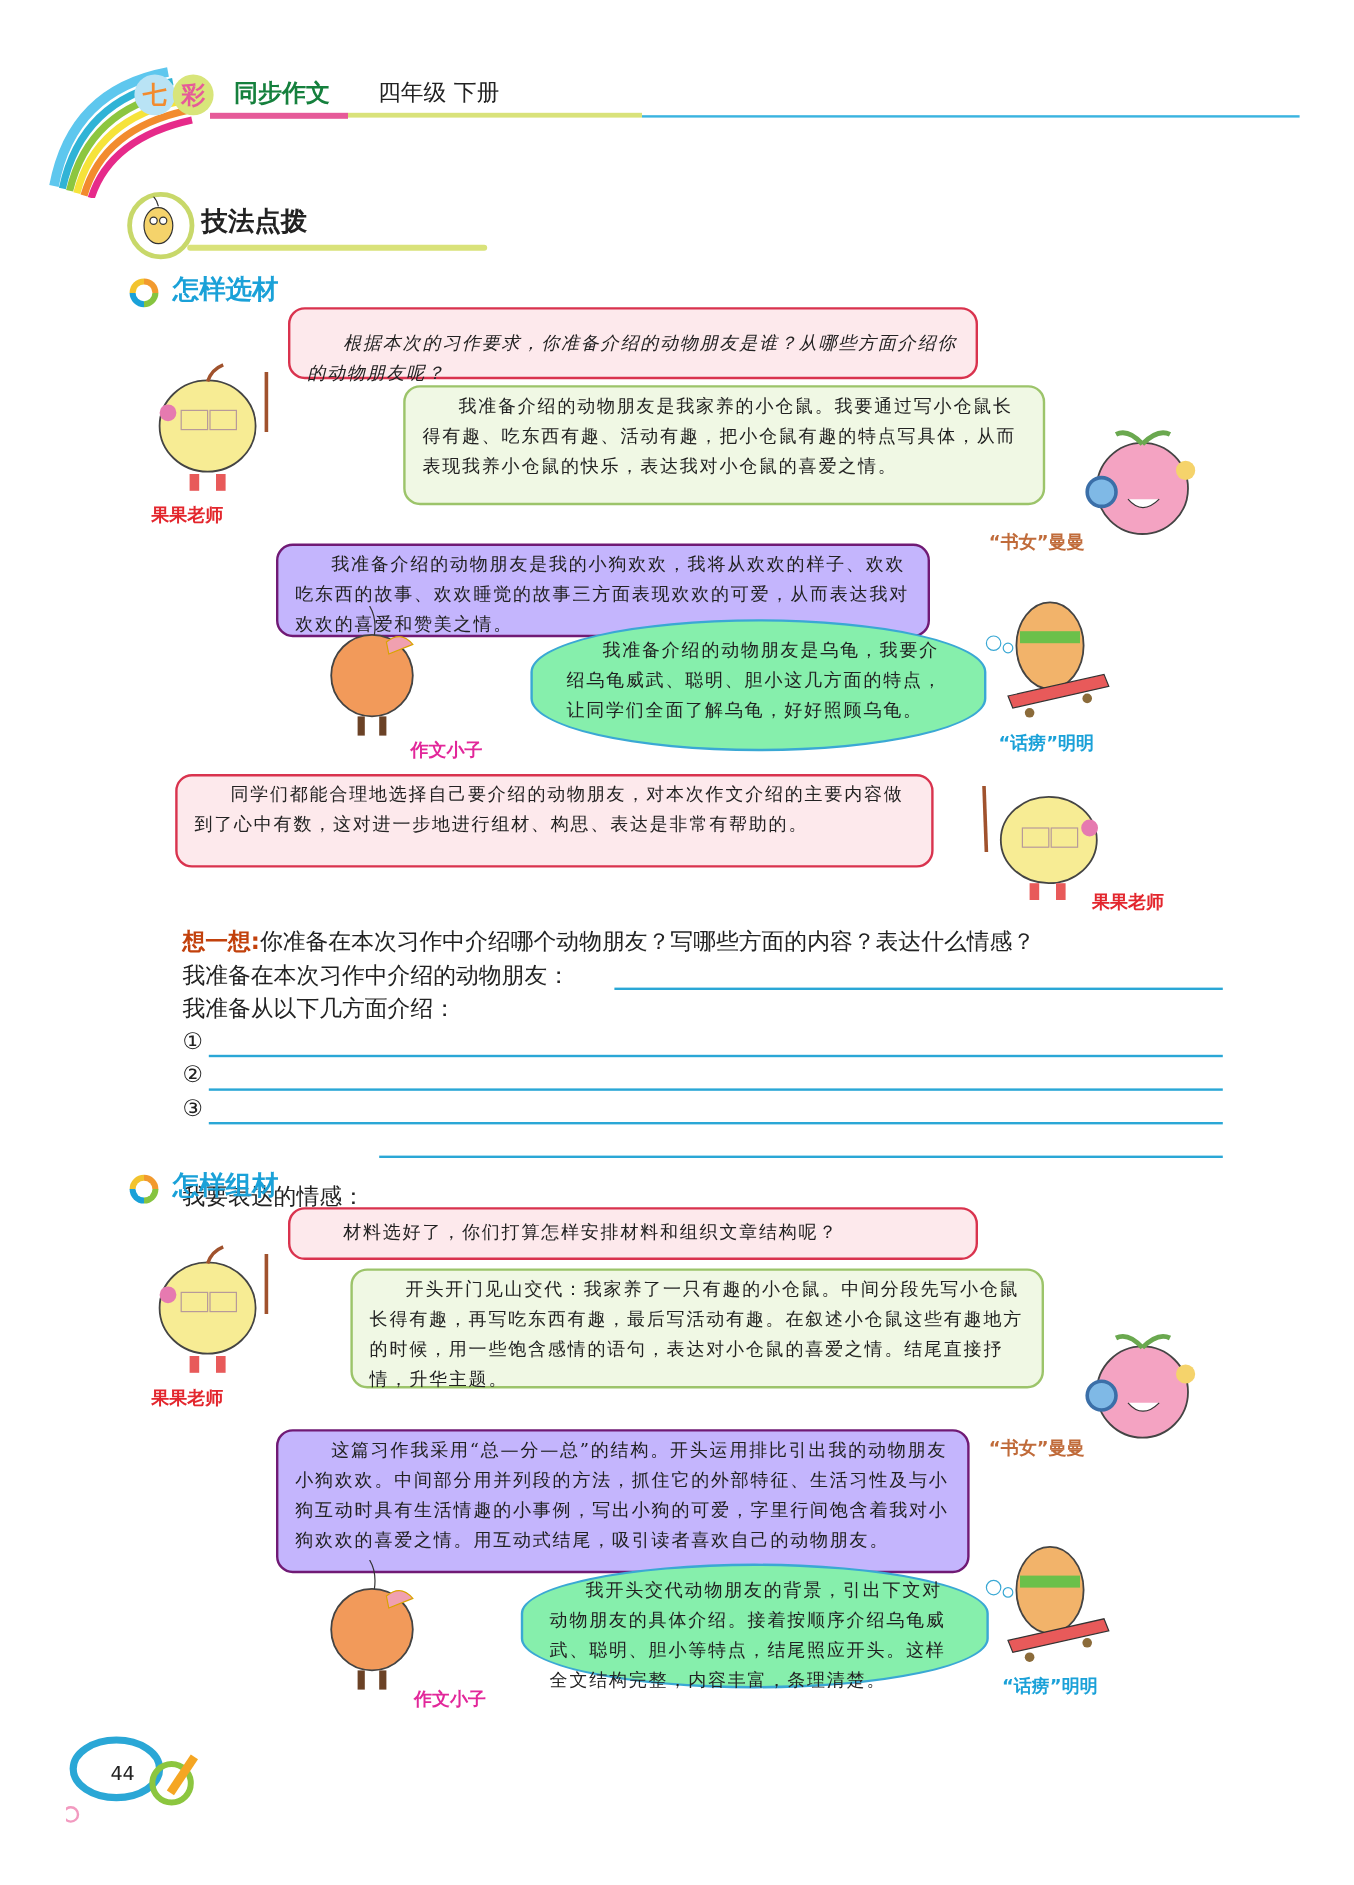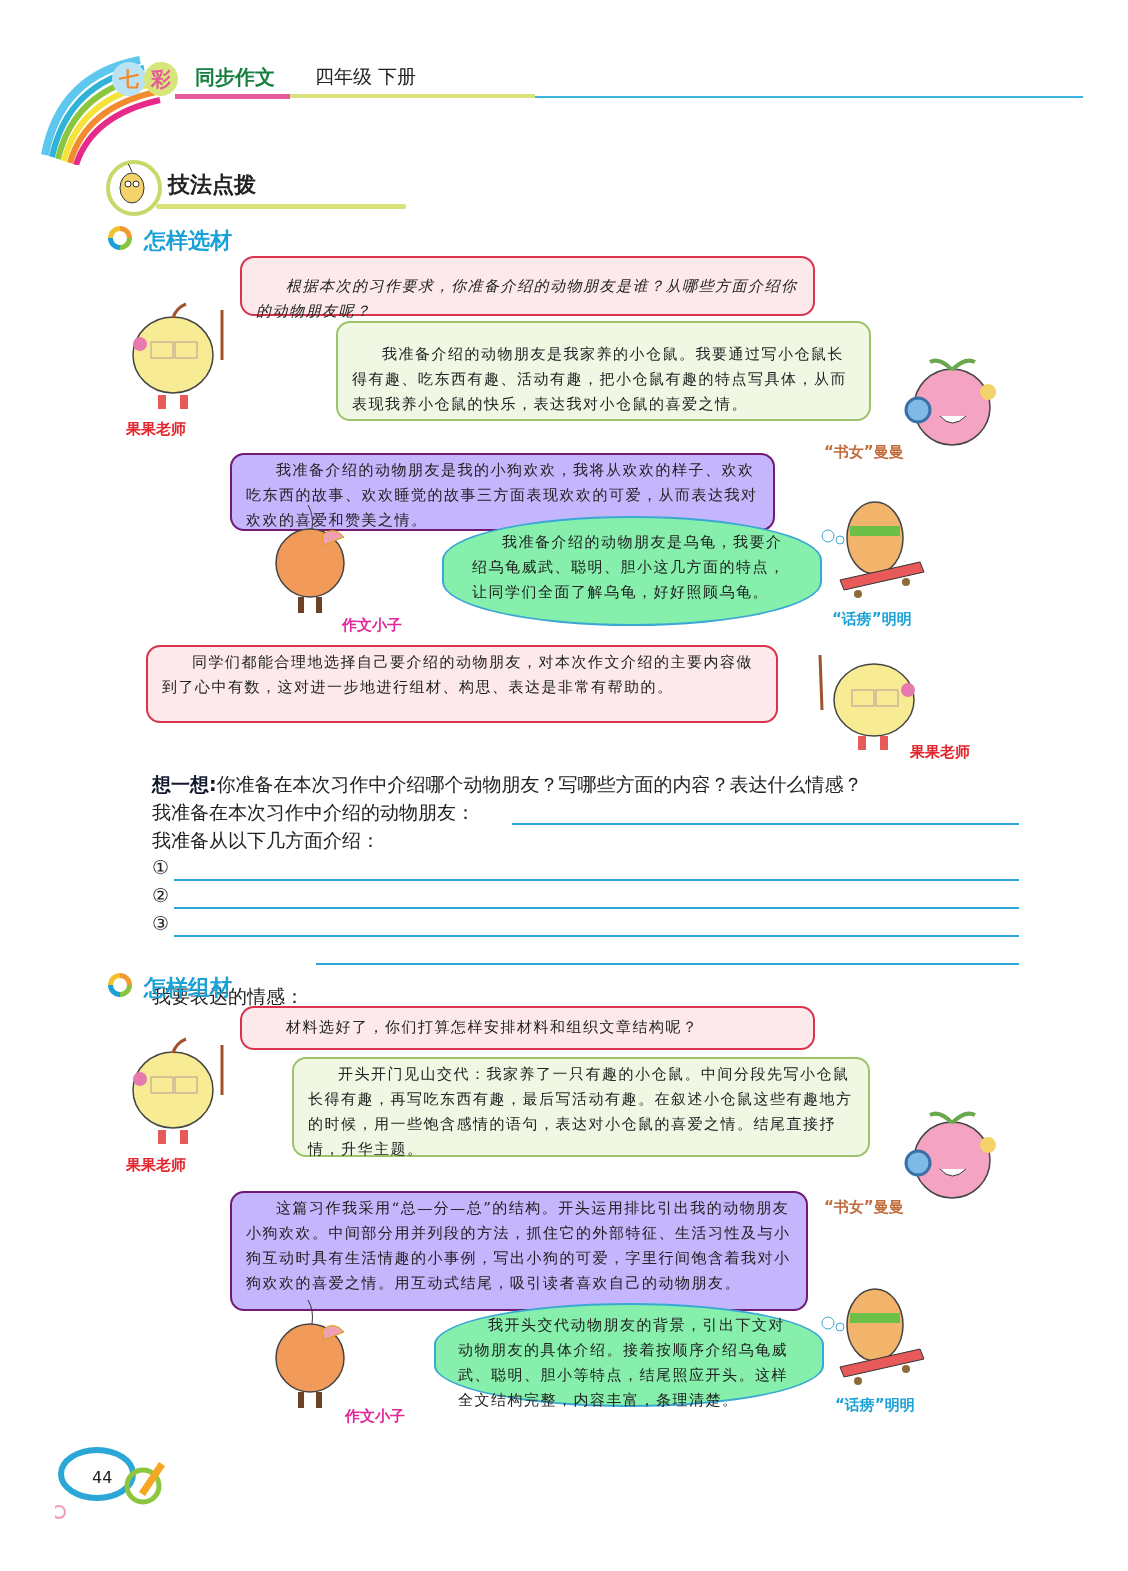--- a/index.html
+++ b/index.html
@@ -11,39 +11,39 @@
   .hdr-title{left:195px;top:64px;font-family:"DejaVu Sans",sans-serif;font-weight:bold;font-size:20px;color:#15803d;}
   .hdr-sub{left:315px;top:64px;font-family:"DejaVu Sans",sans-serif;font-size:19px;color:#222;}
   .bar-pink{left:175px;top:94px;width:115px;height:5px;background:#e65a99;}
   .bar-yellow{left:290px;top:94px;width:245px;height:4px;background:#d9e27a;}
   .bar-blue{left:535px;top:96px;width:548px;height:2px;background:#3ab4e0;}
   
   .jifa{left:106px;top:160px;width:195px;height:50px;}
   .jifa-circle{position:absolute;left:0;top:0;width:48px;height:48px;border-radius:50%;border:4px solid #c8d86a;background:#fff;}
   .jifa-label{position:absolute;left:62px;top:10px;font-family:Liberation Sans, sans-serif;font-weight:bold;font-size:22px;color:#222;}
   .jifa-line{position:absolute;left:50px;top:44px;width:250px;height:5px;background:#d9e27a;border-radius:3px;}
-  .sec-title{font-family:Liberation Serif, serif;font-weight:bold;font-size:22px;color:#1aa1d8;display:flex;align-items:flex-start;gap:12px;}
+  .sec-title{font-family:Liberation Serif, serif;font-weight:bold;font-size:22px;color:#1aa1d8;display:flex;align-items:flex-end;gap:12px;}
   .sec-icon{width:24px;height:24px;border-radius:50%;background:conic-gradient(#f29a2e 0 25%,#86c440 0 50%,#1aa1d8 0 75%,#f2c32e 0);position:relative;}
   .sec-icon::after{content:"";position:absolute;left:5px;top:5px;width:14px;height:14px;border-radius:50%;background:#fff;}
   
   .bubble{position:absolute;border-radius:14px;padding:8px 14px;font-size:15px;line-height:25px;letter-spacing:1.5px;box-sizing:border-box;text-indent:2em;}
   .b-pink{background:#fde9ec;border:2px solid #d9334e;}
   .b-green{background:#f0f8e4;border:2px solid #9cc46a;}
   .b-yellow{background:#c4b5fd;border:2px solid #701a75;margin-top:25px;}
   .b-blue{background:#86efac;border:2px solid #3aa8d4;border-radius:50% / 40%;}
   
   .char{position:absolute;}
   .char-label{position:absolute;font-family:"DejaVu Sans",sans-serif;font-weight:bold;font-size:15px;white-space:nowrap;}
   .lbl-red{color:#e3262d;}
   .lbl-brown{color:#c06b3a;}
   .lbl-blue{color:#1aa1d8;}
   .lbl-magenta{color:#e2279a;}
   
   .think{left:152px;font-family:"DejaVu Serif","Liberation Serif",serif;font-size:19px;color:#222;}
-  .think-key{color:#0f172a;font-family:"DejaVu Sans",sans-serif;font-weight:bold;}
+  .think-key{color:#c2410c;font-family:"DejaVu Sans",sans-serif;font-weight:bold;}
   .line{position:absolute;height:2px;background:#2aa7d6;}
   .page-num{left:92px;top:1468px;font-family:"DejaVu Sans",sans-serif;font-size:16px;color:#222;}
 </style>
 </head>
 <body>
 
 <svg class="abs rainbow" viewBox="0 0 130 110">
   <path d="M5 100 Q20 20 100 5" stroke="#5ec7ee" stroke-width="8" fill="none"></path>
   <path d="M12 102 Q28 28 104 13" stroke="#30b3d6" stroke-width="6" fill="none"></path>
   <path d="M18 104 Q34 36 108 21" stroke="#8cc63f" stroke-width="6" fill="none"></path>
@@ -86,21 +86,21 @@
   <circle cx="22" cy="44" r="7" fill="#e67ab0"></circle>
   <path d="M55 18 Q58 8 68 4" stroke="#a0522d" stroke-width="3" fill="none"></path>
   <line x1="104" y1="10" x2="104" y2="60" stroke="#a0522d" stroke-width="3"></line>
   <rect x="40" y="95" width="8" height="14" fill="#e85a5a"></rect>
     <rect x="62" y="95" width="8" height="14" fill="#e85a5a"></rect>
 </svg>
 <div class="char-label lbl-red" style="left:126px;top:420px;">果果老师</div>
 
 <div class="bubble b-pink" style="left:240px;top:256px;width:575px;height:60px;padding-top:16px;font-style:italic;">根据本次的习作要求，你准备介绍的动物朋友是谁？从哪些方面介绍你的动物朋友呢？</div>
 
-<div class="bubble b-green" style="left:336px;top:321px;width:535px;height:100px;padding-top:19px;">我准备介绍的动物朋友是我家养的小仓鼠。我要通过写小仓鼠长得有趣、吃东西有趣、活动有趣，把小仓鼠有趣的特点写具体，从而表现我养小仓鼠的快乐，表达我对小仓鼠的喜爱之情。</div>
+<div class="bubble b-green" style="left:336px;top:321px;width:535px;height:100px;padding-top:3px;">我准备介绍的动物朋友是我家养的小仓鼠。我要通过写小仓鼠长得有趣、吃东西有趣、活动有趣，把小仓鼠有趣的特点写具体，从而表现我养小仓鼠的快乐，表达我对小仓鼠的喜爱之情。</div>
 
 <svg class="char" style="left:900px;top:352px;" width="105" height="110" viewBox="0 0 105 110">
   <ellipse cx="52" cy="55" rx="38" ry="38" fill="#f4a3c2" stroke="#444" stroke-width="1.5"></ellipse>
   <path d="M52 18 Q40 5 30 10 M52 18 Q65 5 75 10" stroke="#6aa84f" stroke-width="4" fill="none"></path>
   <circle cx="18" cy="58" r="12" fill="#7fb9e6" stroke="#3b6fa8" stroke-width="3"></circle>
   <path d="M40 64 Q52 78 66 64" fill="#fff" stroke="#333"></path>
   <circle cx="88" cy="40" r="8" fill="#f5d36b"></circle>
 </svg>
 <div class="char-label lbl-brown" style="left:824px;top:443px;">“书女”曼曼</div>
 

